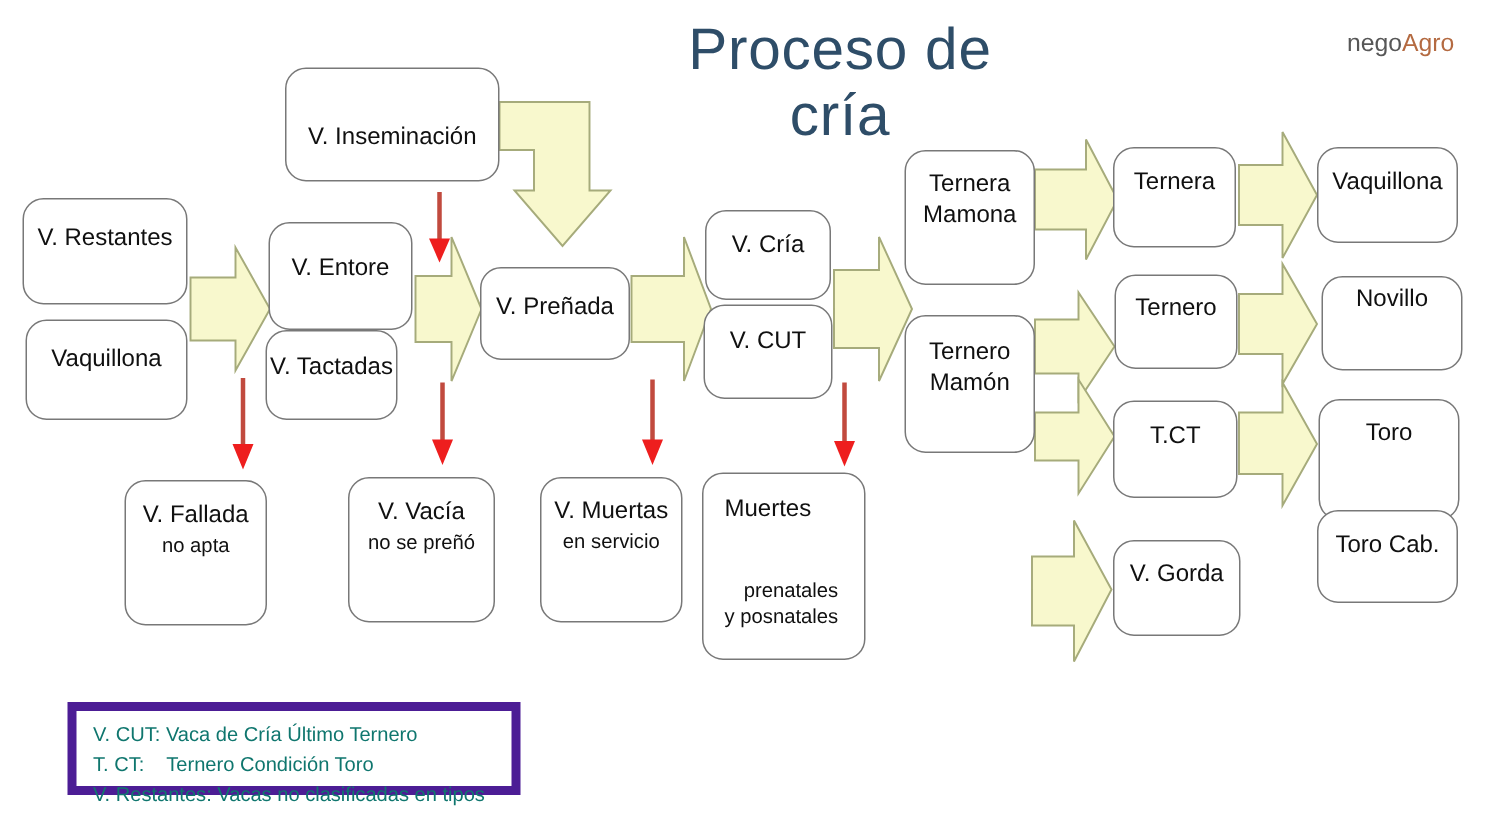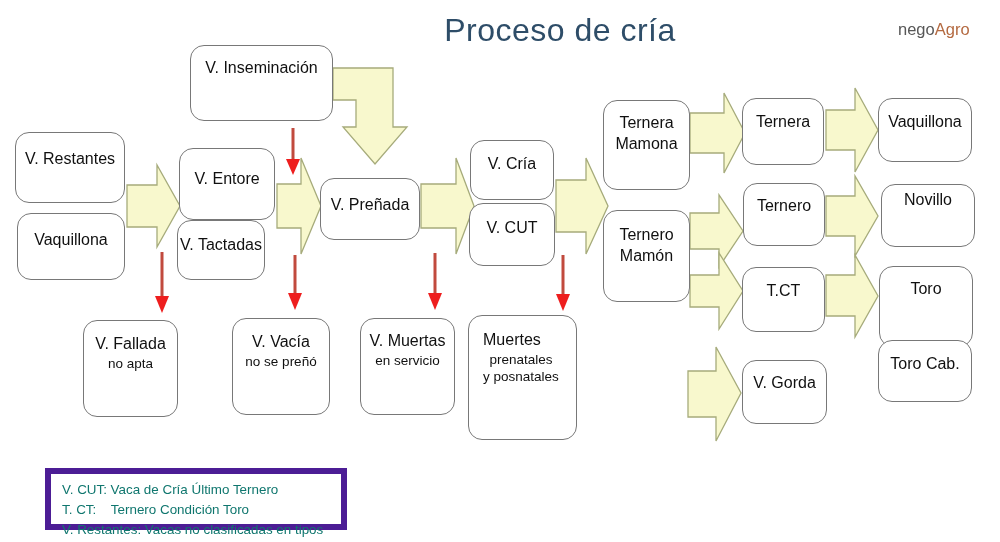--- a/index.html
+++ b/index.html
@@ -2,34 +2,34 @@
 <html><head>
 <meta charset="utf-8">
 <style>
   html,body{margin:0;padding:0;background:#fff;}
   .canvas{
     position:relative;width:1000px;height:542px;background:#ffffff;
     font-family:"Liberation Sans", sans-serif;overflow:hidden;
   }
   .title{
     position:absolute;left:430px;top:12px;width:260px;text-align:center;
-    font-size:32px;font-weight:300;letter-spacing:0.5px;color:#2e4d68;
+    font-size:39px;font-weight:300;letter-spacing:0.5px;color:#2e4d68;
   }
   .logo{
     position:absolute;left:898px;top:20px;font-size:16.5px;font-weight:400;
   }
   .arrows{position:absolute;left:0;top:0;z-index:1;}
   .node{
     position:absolute;z-index:2;background:#ffffff;border:1.5px solid #787878;
     border-radius:14px;box-sizing:border-box;display:flex;flex-direction:column;
     align-items:center;text-align:center;font-size:16px;color:#101010;
     line-height:1.3;white-space:pre-line;
   }
   .node .sub{font-size:13.5px;line-height:1.28;white-space:pre-line;}
-  .node.align-left{align-items:flex-start;text-align:center;}
+  .node.align-left{align-items:flex-start;text-align:right;gap:34px;}
   .legend{
     position:absolute;z-index:2;left:45px;top:468px;width:302px;height:62px;
     box-sizing:border-box;border:6px solid #4c1d95;background:#fff;
     padding:6px 0 0 11px;font-size:13.4px;line-height:1.5;color:#0f766e;
   }
   .legend div{white-space:pre;}
 </style>
 </head>
 <body>
 
@@ -71,21 +71,21 @@
     <g>
       <rect x="433.5" y="253" width="3" height="42" fill="#c14a3e"></rect>
       <polygon points="428,293 442,293 435,310" fill="#ee1e1e"></polygon>
     </g>
     <g>
       <rect x="561.5" y="255" width="3" height="41" fill="#c14a3e"></rect>
       <polygon points="556,294 570,294 563,311" fill="#ee1e1e"></polygon>
     </g>
   </svg>
 
-  <div class="node" style="left:190px;top:45px;width:143px;height:76px;padding-top:12px;">
+  <div class="node" style="left:190px;top:45px;width:143px;height:76px;padding-top:36px;">
     <span>V. Inseminación</span>
   </div>
 
   <div class="node" style="left:15px;top:132px;width:110px;height:71px;padding-top:16px;">
     <span>V. Restantes</span>
   </div>
 
   <div class="node" style="left:17px;top:213px;width:108px;height:67px;padding-top:16px;">
     <span>Vaquillona</span>
   </div>

